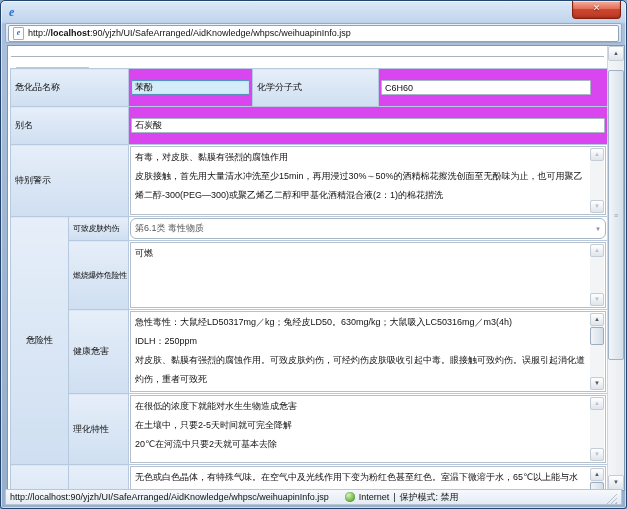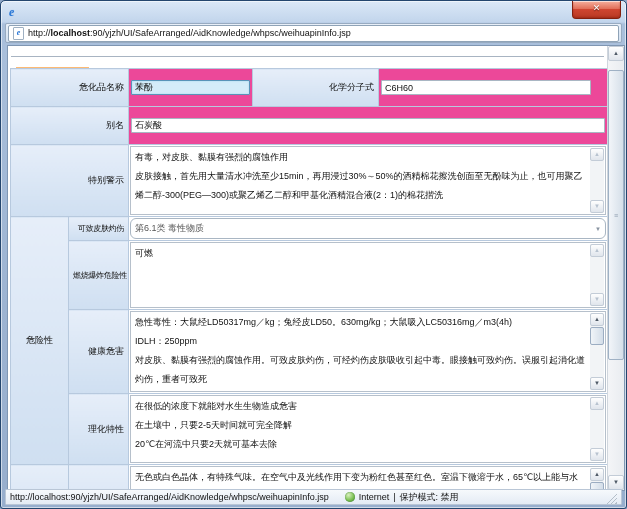--- a/index.html
+++ b/index.html
@@ -36,23 +36,23 @@
   .main{position:absolute;top:0;left:0;right:16px;bottom:0;overflow:hidden}
   
   .grouphead{position:absolute;top:3px;left:3px;right:4px;height:13px}
   .grouphead::before{content:"";position:absolute;top:7px;left:0;right:0;border-top:1px solid #a8b4c2}
   .legend{position:absolute;left:5px;top:18px;background:#fdba74;padding:0 3px;
     font-size:9.5px;font-weight:bold;color:#3a35c8;white-space:nowrap}
   
   .tablewrap{position:absolute;top:22px;left:2px;width:600px;height:424px;overflow:hidden}
   table{border-collapse:collapse;table-layout:fixed;width:597px;font-size:9px}
   td{border:1px solid #b7c9de;padding:0;vertical-align:middle;box-sizing:border-box}
-  td.lab{background:linear-gradient(#e6eef9,#cfdff1);text-align:right;padding:1px 4px;color:#111;white-space:nowrap}
+  td.lab{background:linear-gradient(#e6eef9,#cfdff1);padding:1px 4px;color:#111;white-space:nowrap}
   td.glab{background:linear-gradient(#e6eef9,#cfdff1);text-align:center;color:#111}
-  td.fld{background:#ec4899;padding:11px 2px}
+  td.fld{background:#d946ef;padding:11px 2px}
   .tight{font-size:8px;letter-spacing:-.3px}
   .r1{height:23px}.r2{height:23px}.r3{height:72px}.r4{height:24px}
   .r5{height:69px}.r6{height:84px}.r7{height:71px}.r8{height:70px}
   
   .tb{height:15px;border:1px solid #a9b6c3;background:#fff;display:flex;align-items:center;
     padding:0 3px;font-size:9px;color:#111;box-sizing:border-box;border-radius:1px}
   .tb.focus{background:#d5ecf9;border-color:#5a93b8;box-shadow:inset 0 0 2px #9fd4ef}
   .mr2{margin-right:14px}
   
   .ta-cell{position:relative;background:#fff;padding:0}

